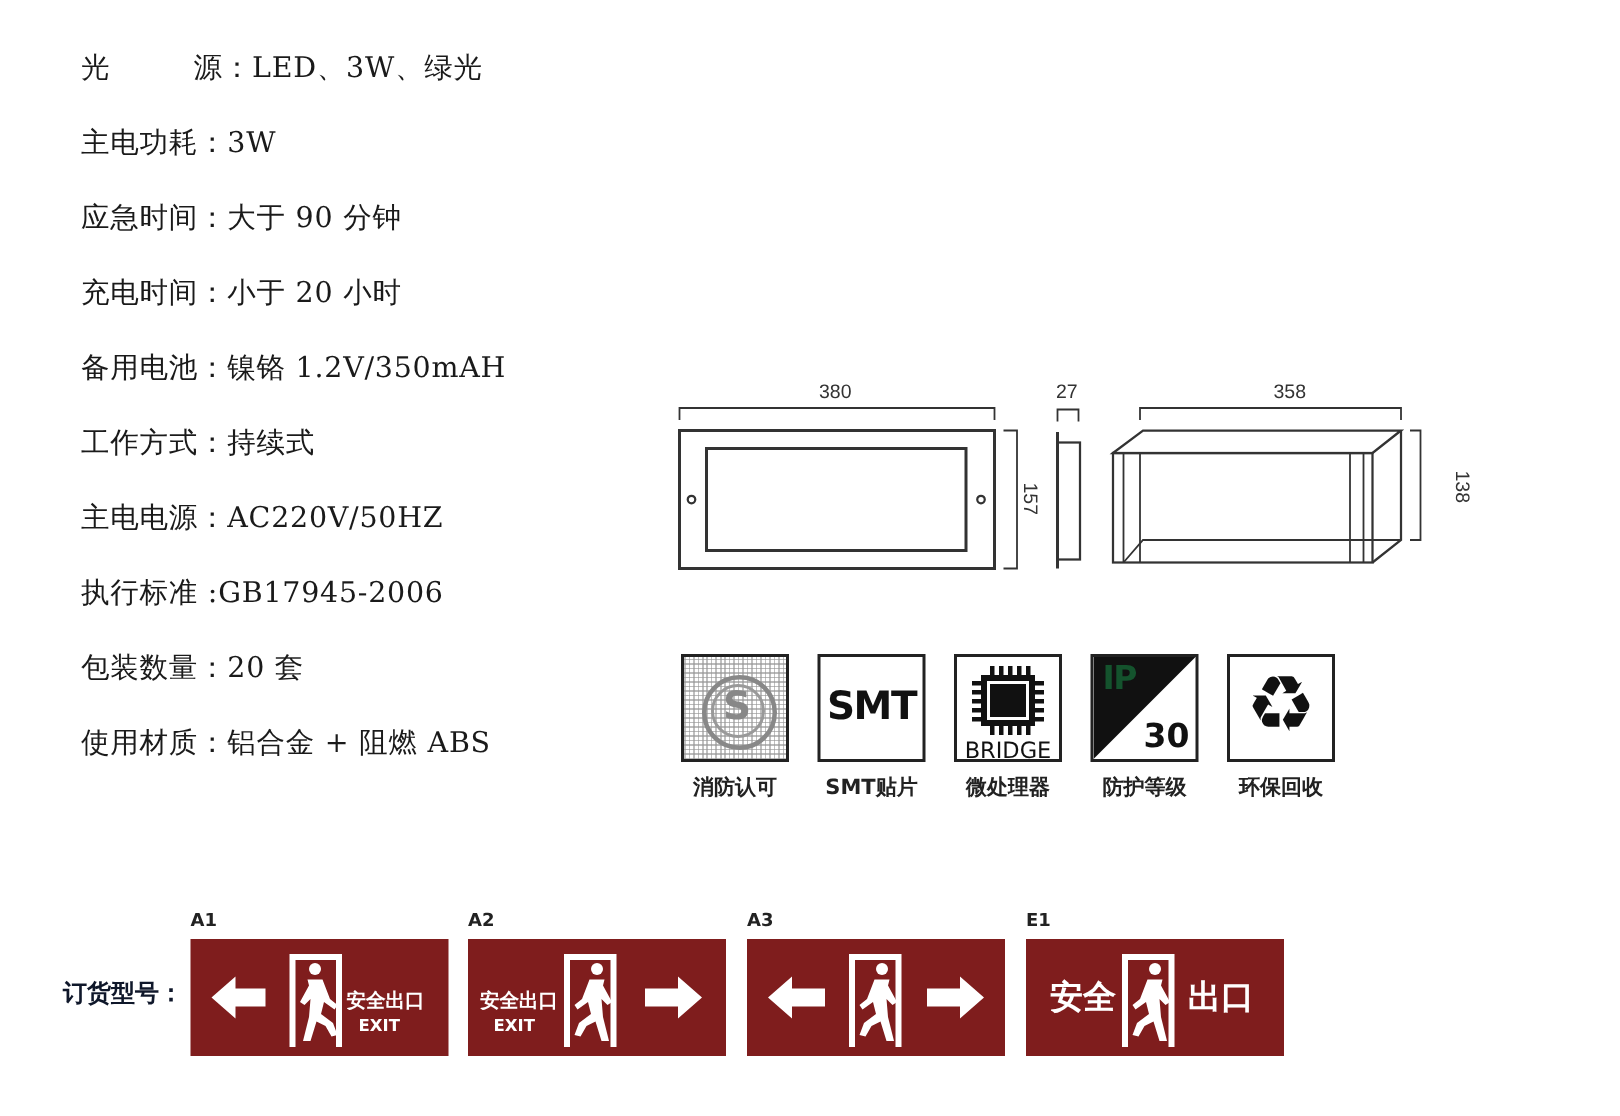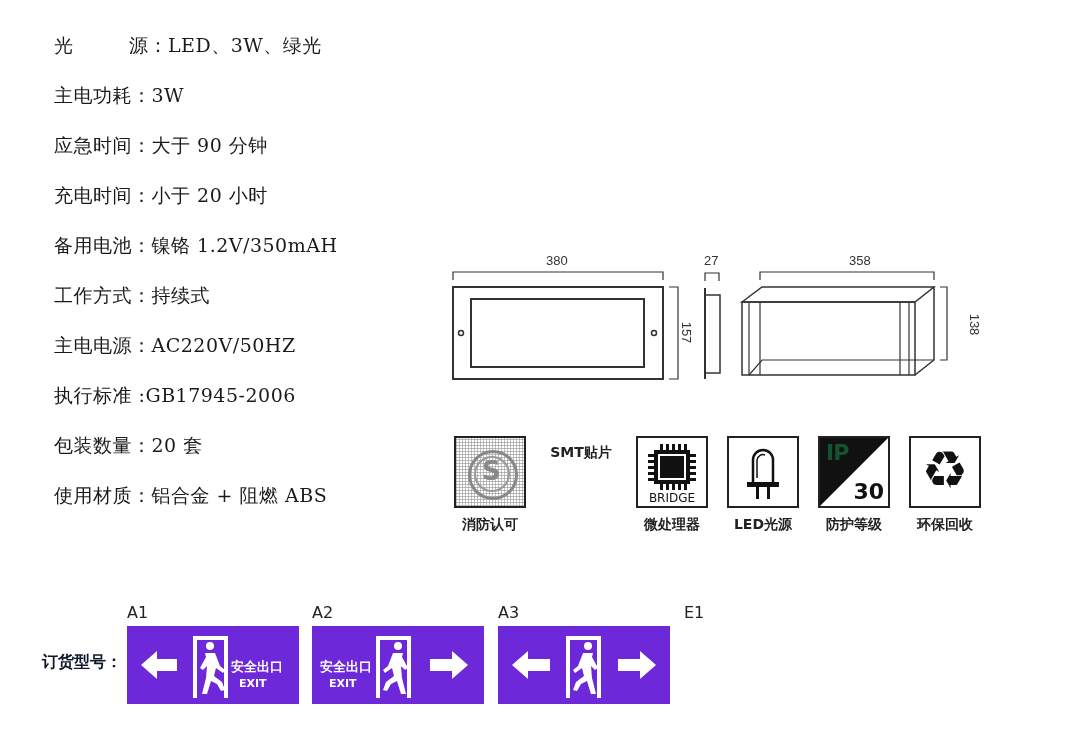--- a/index.html
+++ b/index.html
@@ -11,22 +11,22 @@
     .spec-value { display: inline-block; }
     .drawings { position: absolute; left: 440px; top: 245px; width: 540px; height: 150px; }
     .dim { position: absolute; font-family: "Liberation Sans", sans-serif; font-size: 13px; color: #333; }
     .features { position: absolute; left: 452px; top: 436px; display: flex; gap: 15px; }
     .feature { width: 76px; display: flex; flex-direction: column; align-items: center; }
     .feature-box { width: 72px; height: 72px; border: 2px solid #222; box-sizing: border-box; position: relative; overflow: hidden; background: #fff; }
     .feature-label { margin-top: 8px; font-family: "DejaVu Sans", sans-serif; font-weight: bold; font-size: 14px; color: #222; white-space: nowrap; }
     .order { position: absolute; left: 0; top: 600px; width: 1080px; height: 120px; }
     .order-label { position: absolute; left: 42px; top: 52px; font-family: "DejaVu Sans", sans-serif; font-weight: bold; font-size: 16px; color: #0f172a; }
     .model { position: absolute; top: 4px; }
-    .model-code { font-family: "DejaVu Sans", sans-serif; font-weight: normal; font-size: 16px; color: #222; height: 22px; line-height: 18px; }
-    .sign { width: 172px; height: 78px; background: #6d28d9; position: relative; overflow: hidden; }
+    .model-code { font-family: "DejaVu Sans", sans-serif; font-weight: bold; font-size: 12px; color: #222; height: 22px; line-height: 18px; }
+    .sign { width: 172px; height: 78px; background: #7f1d1d; position: relative; overflow: hidden; }
     .sign svg { position: absolute; left: 0; top: 0; }
     .sign-text { position: absolute; font-family: "DejaVu Sans", sans-serif; font-weight: bold; color: #fff; white-space: nowrap; text-align: center; }
   </style>
 </head>
 <body>
 
 <div class="specs">
   <div class="spec-row">
     <span class="spec-label" style="letter-spacing:56px;">光</span><span class="spec-label">源</span><span>：</span><span class="spec-value">LED、3W、绿光</span>
   </div>
@@ -97,20 +97,23 @@
   <div class="feature">
     <div class="feature-box" style="background:repeating-linear-gradient(0deg,#bbb 0 1px,#fff 1px 3px),#fff;">
       <div style="position:absolute;inset:0;background:repeating-linear-gradient(90deg,rgba(150,150,150,.6) 0 1px,transparent 1px 3px);"></div>
       <div style="position:absolute;left:12px;top:12px;width:44px;height:44px;border-radius:50%;border:3px solid #888;"></div>
       <div style="position:absolute;left:18px;top:18px;width:32px;height:32px;border-radius:50%;border:2px solid #999;"></div>
       <div style="position:absolute;left:26px;top:18px;font-family:'DejaVu Sans',sans-serif;font-size:26px;color:#888;font-weight:bold;">S</div>
     </div>
     <span class="feature-label">消防认可</span>
   </div>
   <div class="feature">
+    <div class="feature-box">
+      <span style="position:absolute;left:0;right:0;top:18px;text-align:center;font-family:'DejaVu Sans',sans-serif;font-weight:bold;font-size:26px;letter-spacing:-1px;color:#111;">SMT</span>
+    </div>
     <span class="feature-label">SMT贴片</span>
   </div>
   <div class="feature">
     <div class="feature-box">
       <svg width="68" height="68" style="position:absolute;left:0;top:0;">
         <g fill="#111">
           <rect x="22" y="6" width="3" height="6"></rect>
             <rect x="28" y="6" width="3" height="6"></rect>
             <rect x="34" y="6" width="3" height="6"></rect>
             <rect x="40" y="6" width="3" height="6"></rect>
@@ -128,35 +131,23 @@
           <rect x="52" y="16" width="6" height="3"></rect>
             <rect x="52" y="22" width="6" height="3"></rect>
             <rect x="52" y="28" width="6" height="3"></rect>
             <rect x="52" y="34" width="6" height="3"></rect>
             <rect x="52" y="40" width="6" height="3"></rect>
           <rect x="16" y="12" width="36" height="34"></rect>
         </g>
         <rect x="20" y="16" width="28" height="26" fill="#fff"></rect>
         <rect x="22" y="18" width="24" height="22" fill="#111"></rect>
       </svg>
-      <span style="position:absolute;left:0;right:0;top:53px;text-align:center;font-family:'DejaVu Sans',sans-serif;font-size:12px;color:#111;">BRIDGE</span>
+      <span style="position:absolute;left:0;right:0;top:53px;text-align:center;font-family:'DejaVu Sans',sans-serif;font-size:15px;color:#111;">BRIDGE</span>
     </div>
     <span class="feature-label">微处理器</span>
-  </div>
-  <div class="feature">
-    <div class="feature-box">
-      <svg width="68" height="68" style="position:absolute;left:0;top:0;">
-        <path d="M24 44 V22 A10 10 0 0 1 44 22 V44" fill="none" stroke="#111" stroke-width="2.5"></path>
-        <path d="M28 40 V22 A6 6 0 0 1 36 17" fill="none" stroke="#111" stroke-width="1.5"></path>
-        <rect x="18" y="44" width="32" height="5" fill="#111"></rect>
-        <rect x="27" y="49" width="3" height="12" fill="#111"></rect>
-        <rect x="38" y="49" width="3" height="12" fill="#111"></rect>
-      </svg>
-    </div>
-    <span class="feature-label">LED光源</span>
   </div>
   <div class="feature">
     <div class="feature-box">
       <svg width="68" height="68" style="position:absolute;left:0;top:0;">
         <path d="M0 0 H68 L0 68 Z" fill="#111"></path>
       </svg>
       <span style="position:absolute;left:6px;top:2px;font-family:'DejaVu Sans',sans-serif;font-weight:bold;font-size:22px;color:#14532d;letter-spacing:-1px;">IP</span>
       <span style="position:absolute;right:4px;bottom:2px;font-family:'DejaVu Sans',sans-serif;font-weight:bold;font-size:22px;color:#111;">30</span>
     </div>
     <span class="feature-label">防护等级</span>
@@ -208,15 +199,24 @@
         <path d="M68 10 H103 V72 H99 V14 H72 V72 H68 Z" fill="#fff"></path>
         <circle cx="90" cy="20" r="4" fill="#fff"></circle>
         <path d="M95 27 L85 27 L80 40 L75 44 L77 47 L84 42 L86 50 L78 56 L75 64 L79 65 L83 58 L89 55 L93 68 L98 68 L94 52 L93 40 L97 44 L100 42 L94 31 Z" fill="#fff"></path>
         <path d="M158 39 L142 25 V33 H120 V45 H142 V53 Z" fill="#fff"></path>
       </svg>
     </div>
   </div>
 
   <div class="model" style="left:684px;">
     <div class="model-code">E1</div>
+    <div class="sign">
+      <svg width="172" height="78">
+        <path d="M64 10 H99 V72 H95 V14 H68 V72 H64 Z" fill="#fff"></path>
+        <circle cx="86" cy="20" r="4" fill="#fff"></circle>
+        <path d="M91 27 L81 27 L76 40 L71 44 L73 47 L80 42 L82 50 L74 56 L71 64 L75 65 L79 58 L85 55 L89 68 L94 68 L90 52 L89 40 L93 44 L96 42 L90 31 Z" fill="#fff"></path>
+      </svg>
+      <span class="sign-text" style="left:16px;top:24px;font-size:22px;">安全</span>
+      <span class="sign-text" style="left:108px;top:24px;font-size:22px;">出口</span>
+    </div>
   </div>
 
 </div>
 
 </body></html>

